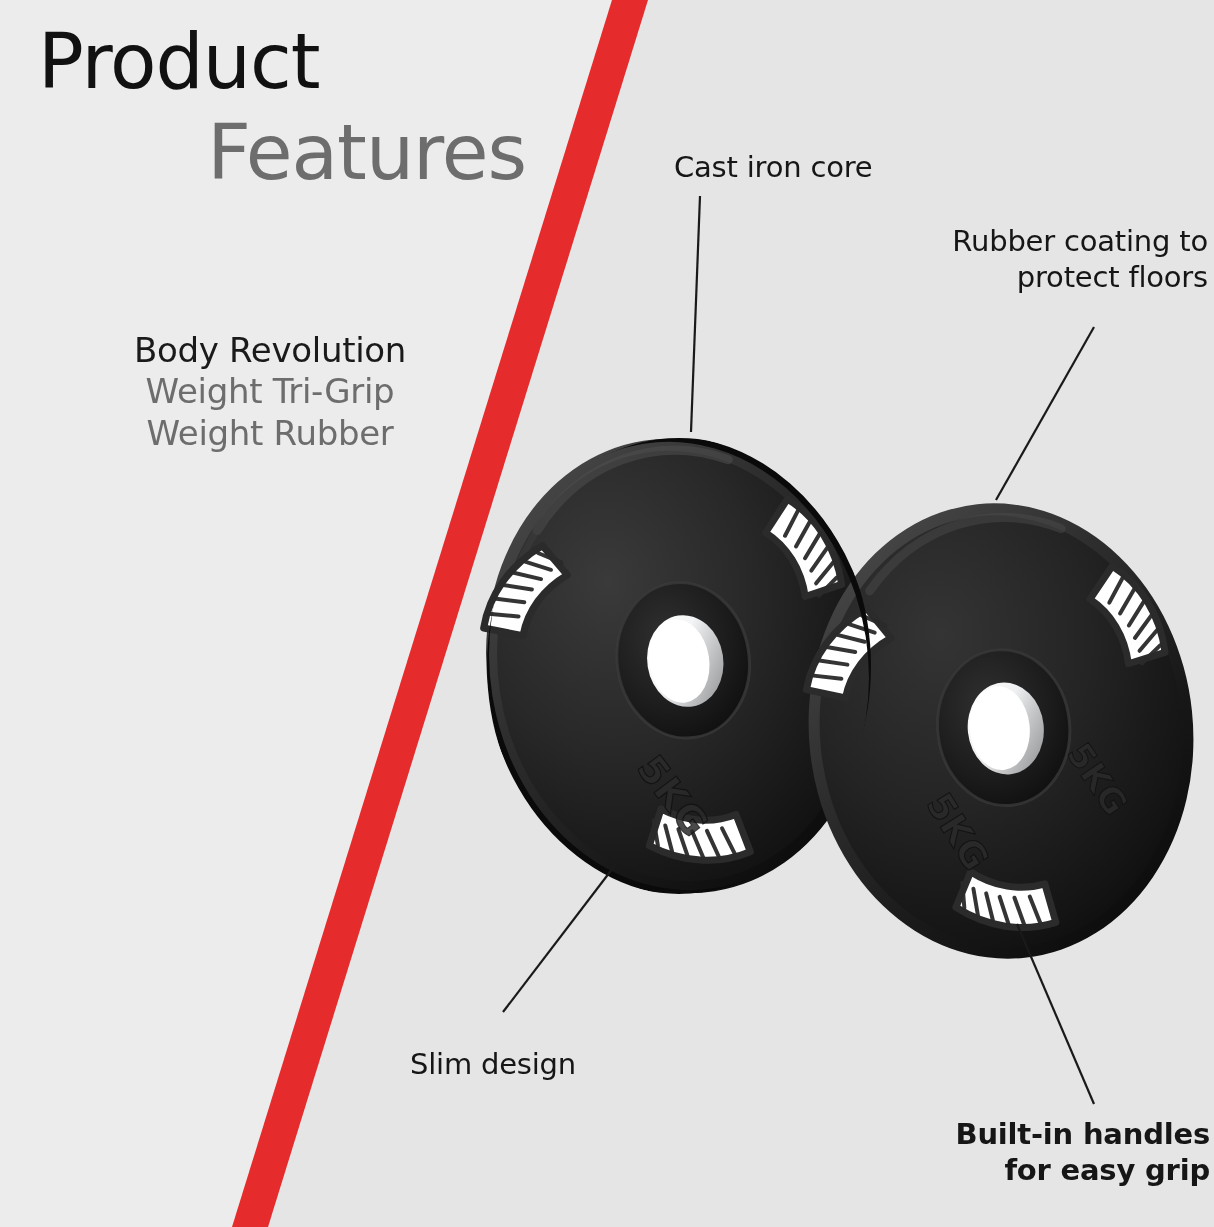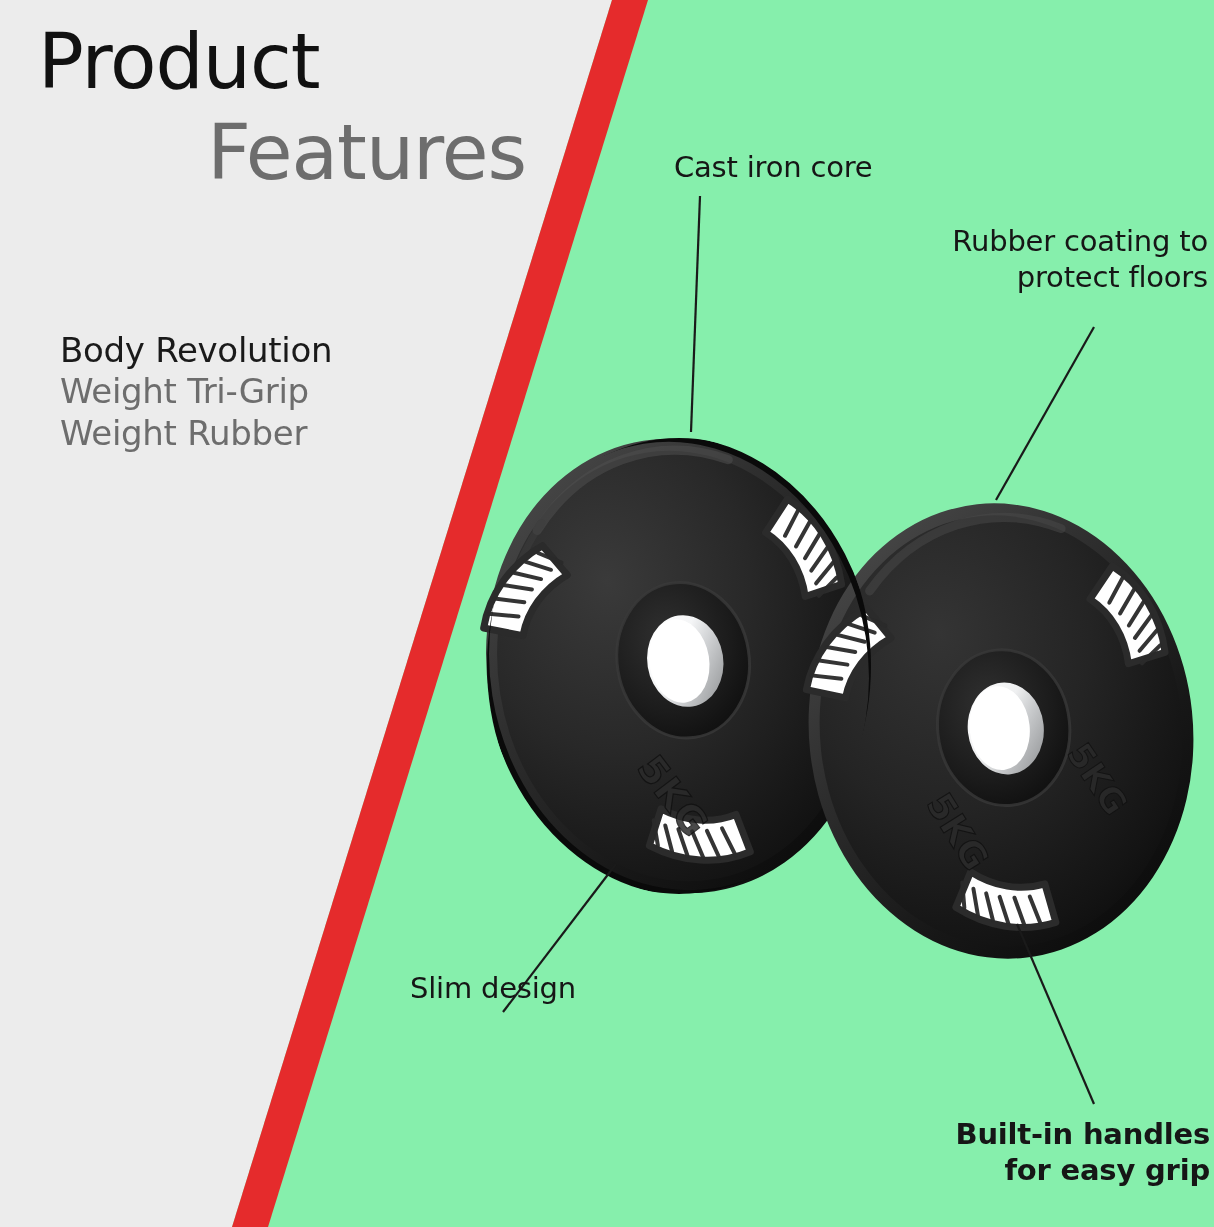--- a/index.html
+++ b/index.html
@@ -1,21 +1,21 @@
 <!DOCTYPE html>
 <html><head>
 <meta charset="utf-8">
 <style>
   html,body{margin:0;padding:0;background:#fff;}
   body{font-family:"Liberation Sans",sans-serif;}
   #page{
     position:relative;
     width:1214px;height:1227px;
     overflow:hidden;
-    background:#86efac;
+    background:#e5e5e5;
   }
   
   .bg-gray{
     position:absolute;left:0;top:0;width:1214px;height:1227px;
     background:#ececec;
     
     clip-path:polygon(0 0, 612px 0, 232px 1227px, 0 1227px);
   }
   .red-stripe{
     position:absolute;left:0;top:0;width:1214px;height:1227px;
@@ -35,40 +35,41 @@
   .title-2{
     font-size:76px;line-height:1.02;font-weight:400;
     letter-spacing:-1px;color:#6d6d6d;
     font-family:"DejaVu Sans",sans-serif;
     text-align:right;padding-right:12px;margin-top:16px;
   }
 
   
   .product-name{
     position:absolute;left:60px;top:330px;width:420px;
+    text-align:center;
   }
   .pn-1{
     font-size:34px;line-height:1.22;color:#1a1a1a;font-weight:400;
     font-family:"DejaVu Sans",sans-serif;letter-spacing:-0.3px;
   }
   .pn-2{
     font-size:34px;line-height:1.22;color:#6d6d6d;font-weight:400;
     font-family:"DejaVu Sans",sans-serif;letter-spacing:-0.3px;
   }
 
   
   .callout{
     position:absolute;color:#161616;font-weight:400;
     font-family:"DejaVu Sans",sans-serif;
     font-size:29px;line-height:1.24;letter-spacing:-0.2px;
     white-space:pre-line;
   }
   #co-cast      {left:644px; top:150px;  text-align:right;margin-left:30px;}
   #co-rubber    {left:908px; top:224px;  width:300px; text-align:right;}
-  #co-slim      {left:410px; top:971px; text-align:left;}
+  #co-slim      {left:410px; top:1047px; text-align:left;}
   #co-handles   {left:928px; top:1117px; width:282px; text-align:right;font-weight:bold;}
 
   
   #leaders{position:absolute;left:0;top:0;width:1214px;height:1227px;}
 
   
   #plates{position:absolute;left:0;top:0;width:1214px;height:1227px;}
 </style>
 </head>
 <body>

